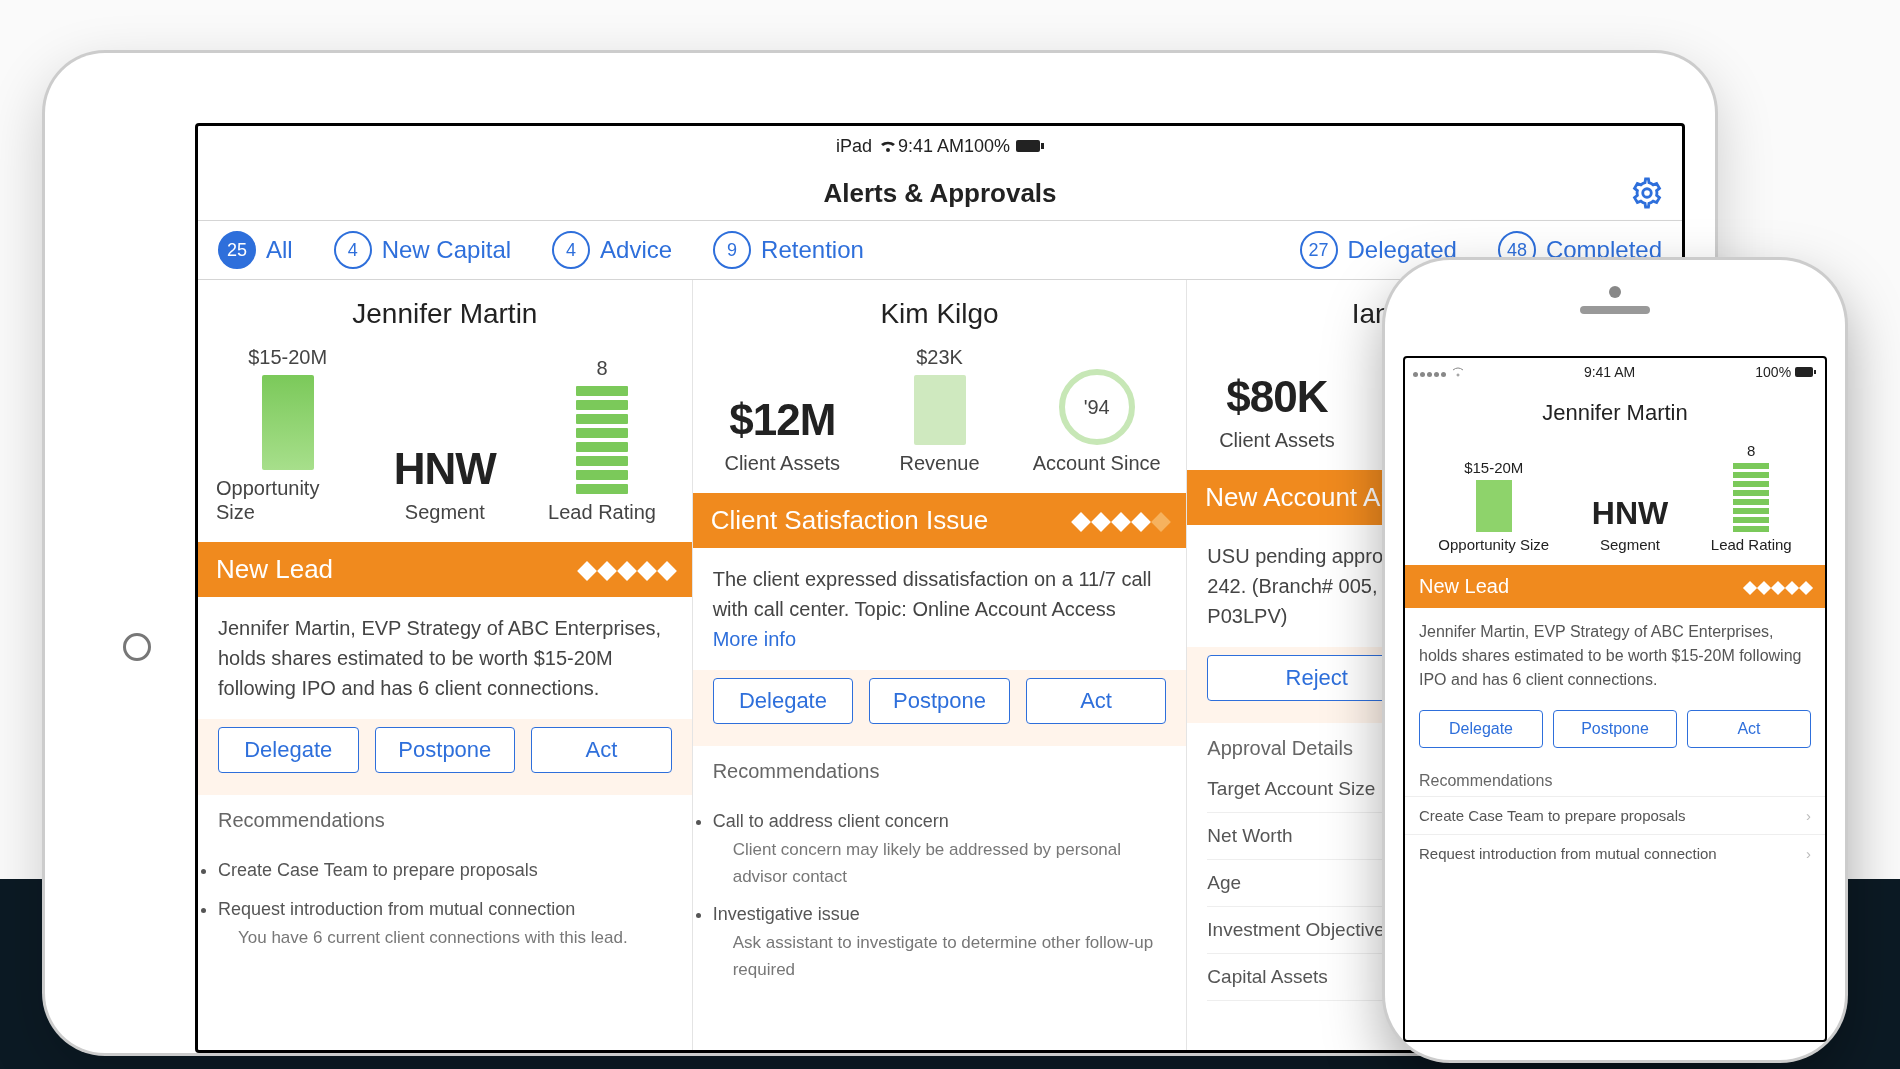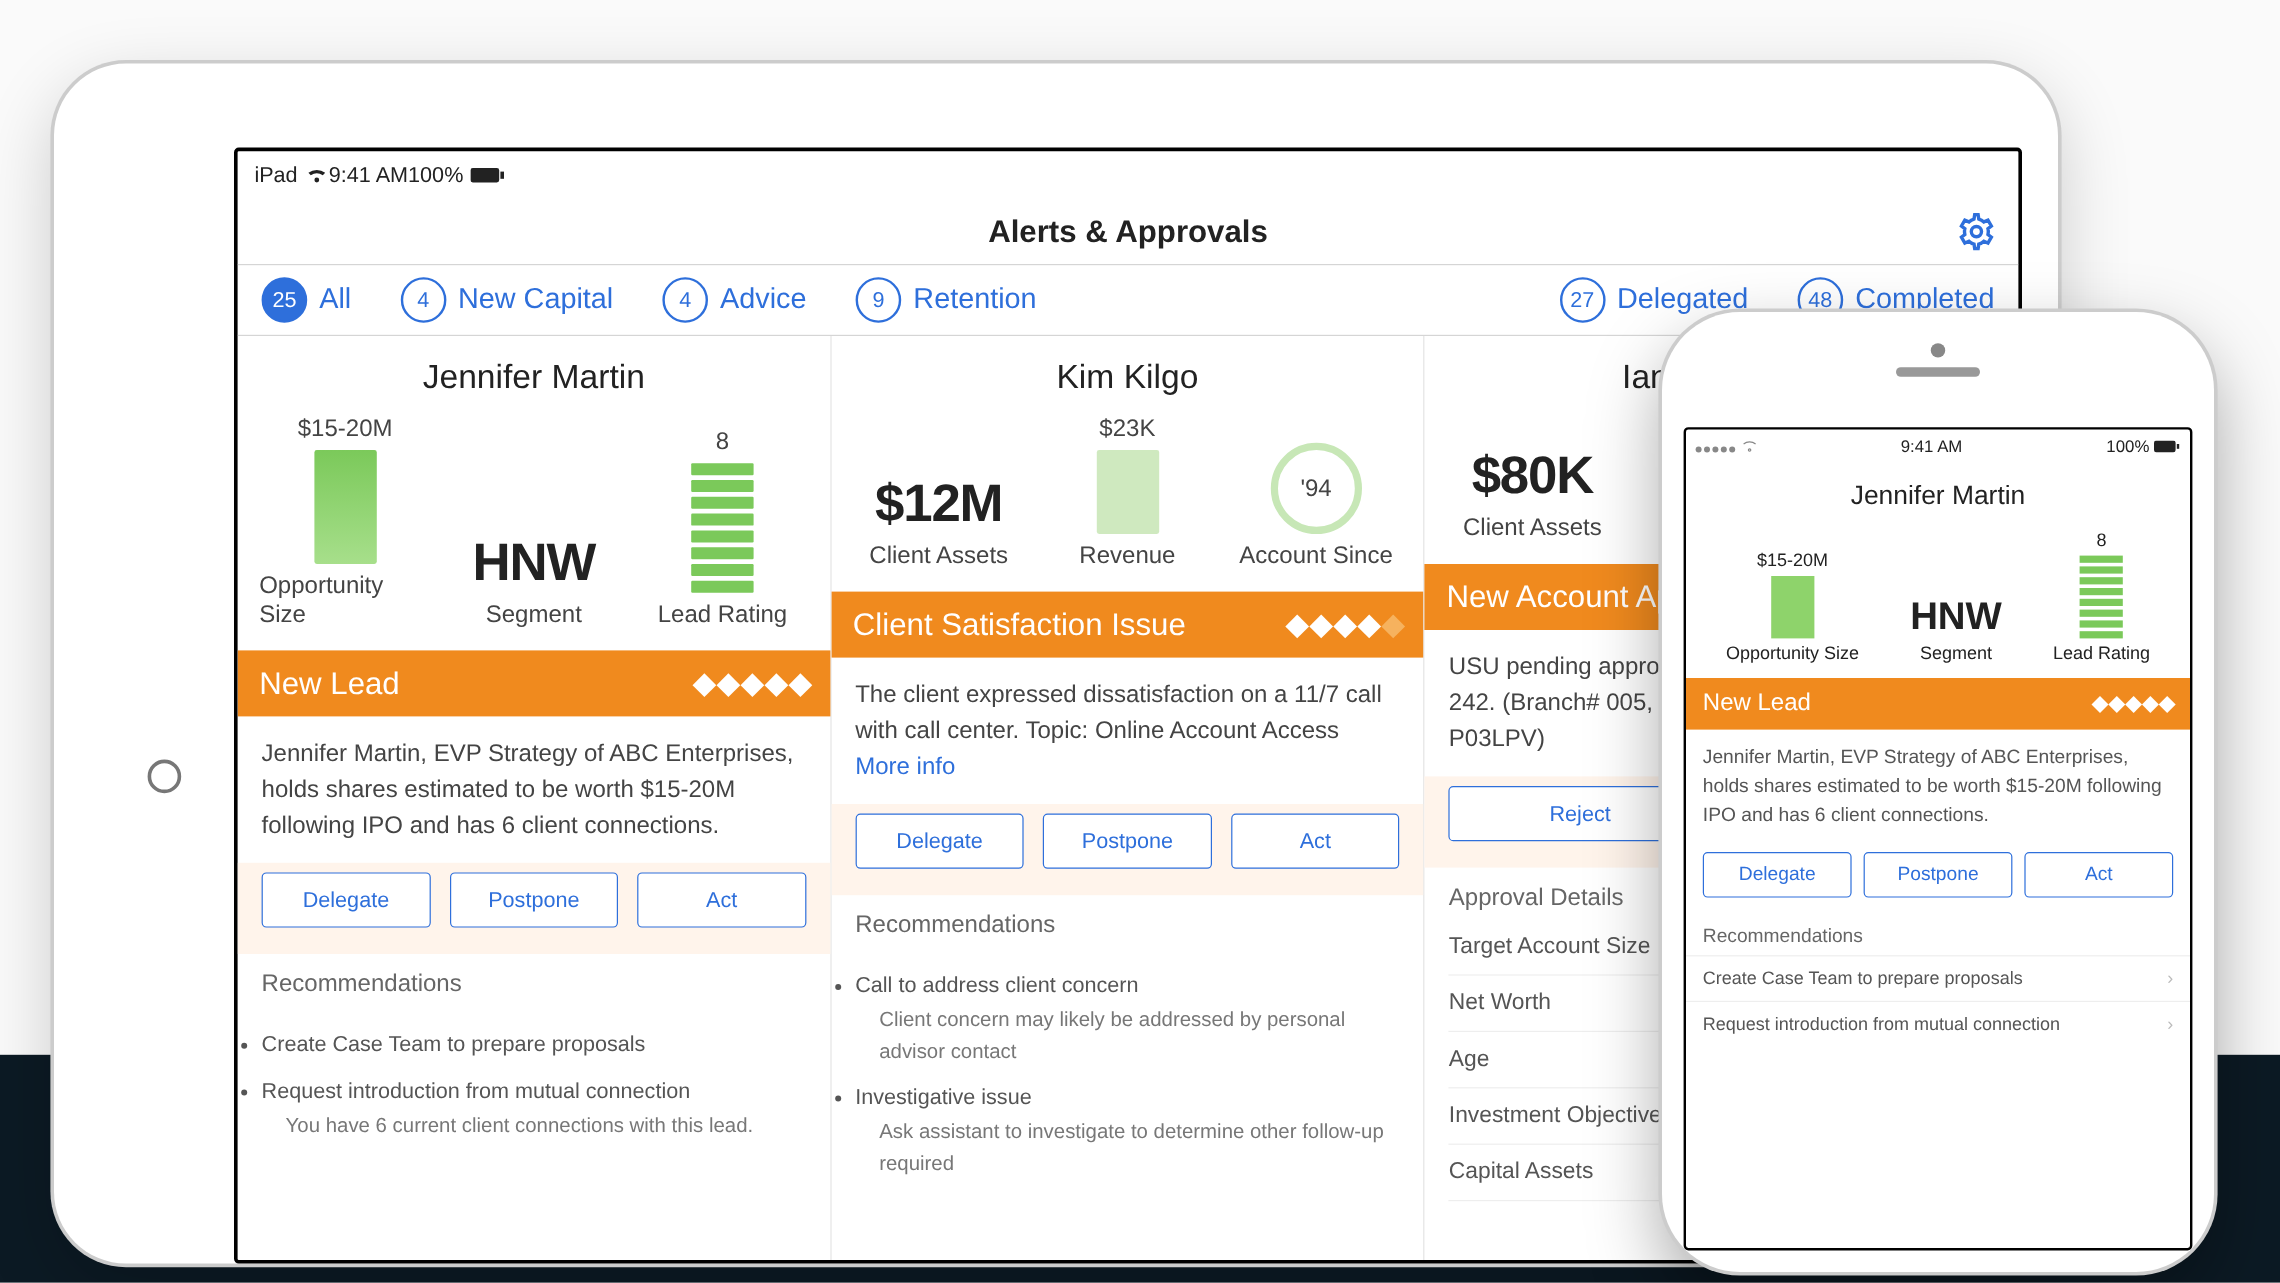--- a/index.html
+++ b/index.html
@@ -3,21 +3,21 @@
 <meta charset="utf-8">
 <style>
   html,body{margin:0;padding:0;background:#fafafa;font-family:-apple-system,Helvetica,Arial,sans-serif;color:#222;width:1900px;height:1069px;overflow:hidden}
   .stage{position:relative;width:1900px;height:1069px}
   .dark-band{position:absolute;left:0;right:0;bottom:0;height:190px;background:#0c1a24}
   
   .ipad{position:absolute;left:45px;top:53px;width:1670px;height:1000px;border-radius:60px;background:#fff;box-shadow:0 0 0 3px #ccc,0 20px 60px rgba(0,0,0,.2)}
   .ipad-bezel{position:absolute;left:150px;top:70px;right:30px;bottom:0;border:3px solid #000;border-radius:4px;overflow:hidden;background:#fff}
   .ipad-cam{position:absolute;left:78px;top:580px;width:22px;height:22px;border-radius:50%;border:3px solid #777}
   
-  .sbar{height:40px;display:flex;align-items:center;justify-content:flex-start;padding:0 14px;font-size:18px;color:#222}
+  .sbar{height:40px;display:flex;align-items:center;justify-content:center;padding:0 14px;font-size:18px;color:#222}
   .sbar .left{display:flex;align-items:center;gap:6px}
   .wifi svg,.batt svg{display:block}
   
   .navbar{height:54px;border-bottom:1px solid #d5d5d5;display:flex;align-items:center;justify-content:center;position:relative}
   .navbar .title{font-size:26px;font-weight:700}
   .gear{position:absolute;right:18px;top:10px;color:#2e6fdb}
   
   .tabs{height:58px;display:flex;align-items:center;gap:41px;padding:0 20px;border-bottom:1px solid #d5d5d5}
   .tabs .spacer{flex:1}
   .tab{display:flex;align-items:center;gap:10px;color:#2e6fdb;font-size:24px}
@@ -38,21 +38,21 @@
   .stripes{width:52px;display:flex;flex-direction:column;gap:4px}
   .stripes span{height:10px;background:#7bc95a;border-radius:1px}
   .ring{width:64px;height:64px;border-radius:50%;border:6px solid #c7e7b6;display:flex;align-items:center;justify-content:center;font-size:20px;color:#444}
   .mini{width:40px;height:8px;background:#bfe2a9;border-radius:2px;margin-top:6px}
   .orange{background:#f08a1e;color:#fff;display:flex;align-items:center;justify-content:space-between;padding:12px 18px;font-size:26px}
   .diam span{display:inline-block;width:14px;height:14px;background:#fff;transform:rotate(45deg);margin-left:6px}
   .diam span.off{background:#f6b25e}
   .desc{padding:16px 20px;font-size:20px;color:#444;line-height:1.5}
   .desc a{color:#2e6fdb;text-decoration:none}
   .actions{display:flex;gap:16px;padding:8px 20px 22px;background:#fff4eb}
-  .actions button{flex:1;height:46px;border:1px solid #2e6fdb;background:#fff;color:#2e6fdb;font-size:18px;border-radius:4px}
+  .actions button{flex:1;height:46px;border:1px solid #2e6fdb;background:#fff;color:#2e6fdb;font-size:22px;border-radius:4px}
   .section-title{font-size:20px;color:#666;padding:14px 20px 6px}
   .recs{padding:0 20px 20px;font-size:18px;color:#555;line-height:1.6}
   .recs li{margin-bottom:10px}
   .recs .sub{margin-left:20px;color:#777;font-size:17px}
   .flds{padding:0 20px;font-size:19px;color:#555}
   .fld{padding:12px 0;border-bottom:1px solid #eee}
   
   .iphone{position:absolute;left:1385px;top:260px;width:460px;height:800px;background:#fff;border-radius:65px;box-shadow:0 0 0 3px #ccc,0 25px 60px rgba(0,0,0,.35)}
   .iph-speaker{position:absolute;top:46px;left:50%;transform:translateX(-50%);width:70px;height:8px;background:#999;border-radius:4px}
   .iph-cam{position:absolute;top:26px;left:50%;transform:translateX(-50%);width:12px;height:12px;background:#888;border-radius:50%}

